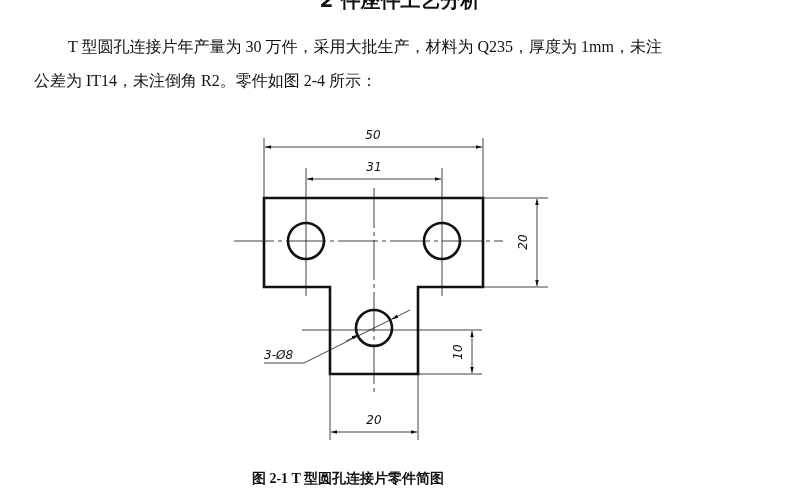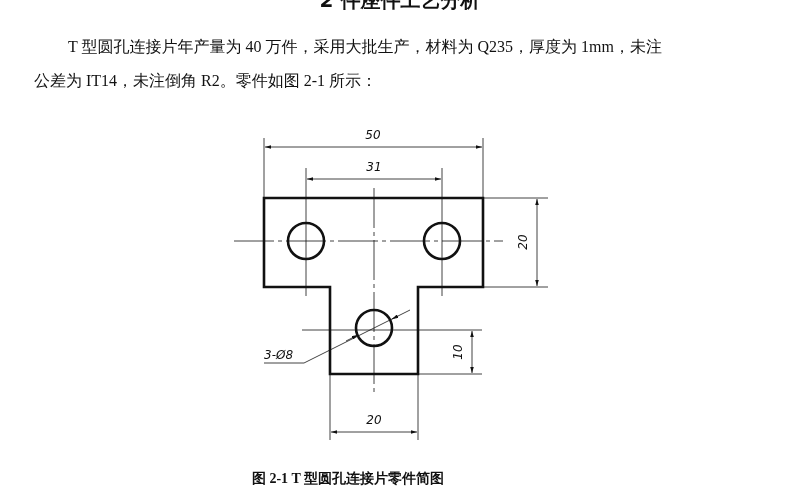--- a/index.html
+++ b/index.html
@@ -13,22 +13,22 @@
   svg.drawing { position:absolute; left:0; top:0; }
   .caption { position:absolute; left:0; width:696px; top:470px; text-align:center;
              font-size:14px; font-weight:bold; white-space:nowrap; }
   .dimtxt { font-family:"DejaVu Sans","Liberation Sans",sans-serif; font-style:italic; font-size:12px; fill:#111; }
 </style>
 </head>
 <body>
 
 <div class="heading">2 件座件工艺分析</div>
 
-<div class="line1">T 型圆孔连接片年产量为 40 万件，采用大批生产，材料为 Q235，厚度为 1mm，未注</div>
-<div class="line2">公差为 IT14，未注倒角 R2。零件如图 2-1 所示：</div>
+<div class="line1">T 型圆孔连接片年产量为 30 万件，采用大批生产，材料为 Q235，厚度为 1mm，未注</div>
+<div class="line2">公差为 IT14，未注倒角 R2。零件如图 2-4 所示：</div>
 
 <svg class="drawing" width="800" height="501" viewBox="0 0 800 501">
   <defs>
     <marker id="arr" viewBox="0 0 10 6" refX="10" refY="3" markerWidth="8" markerHeight="5" orient="auto-start-reverse">
       <path d="M0,0 L10,3 L0,6 z" fill="#111"></path>
     </marker>
   </defs>
 
   <path d="M264,198 L483,198 L483,287 L418,287 L418,374 L330,374 L330,287 L264,287 Z" fill="none" stroke="#111" stroke-width="2.6"></path>
 

